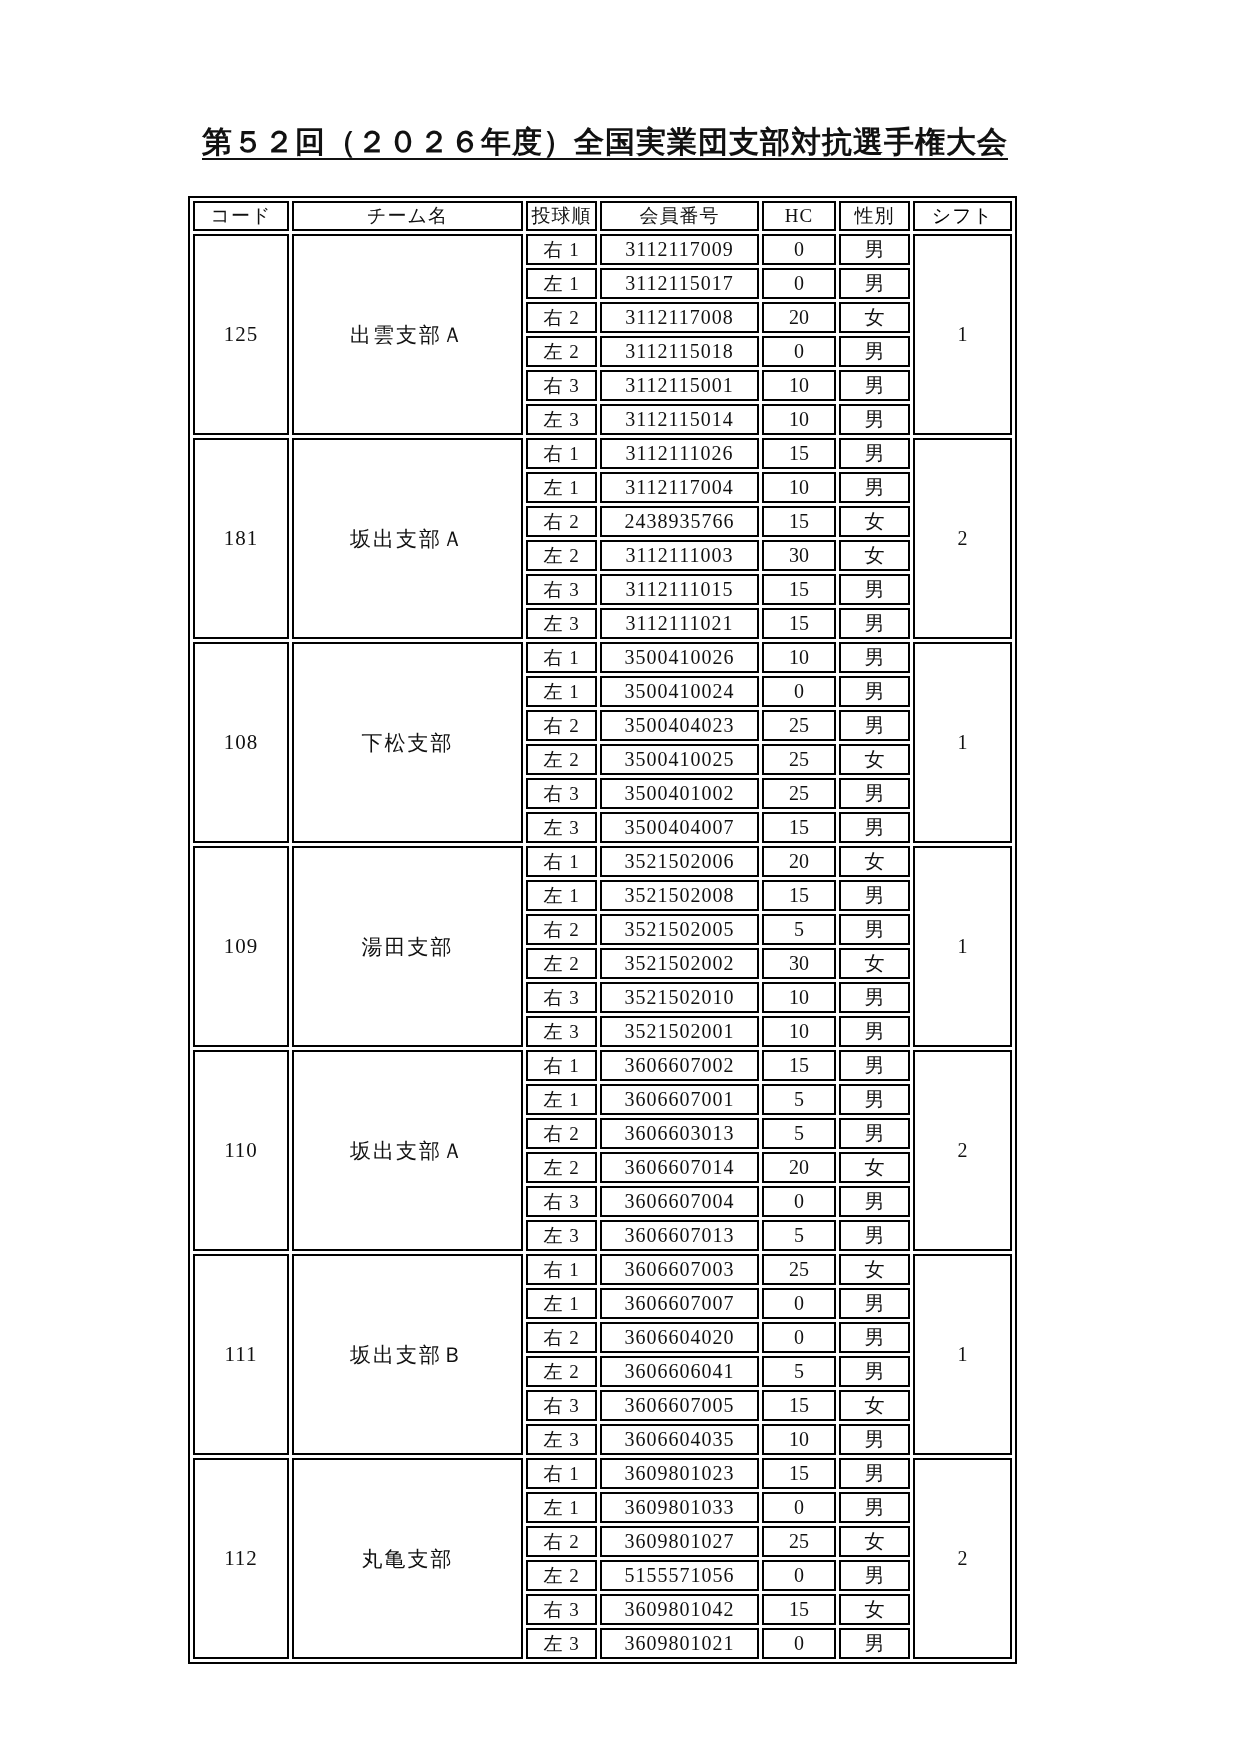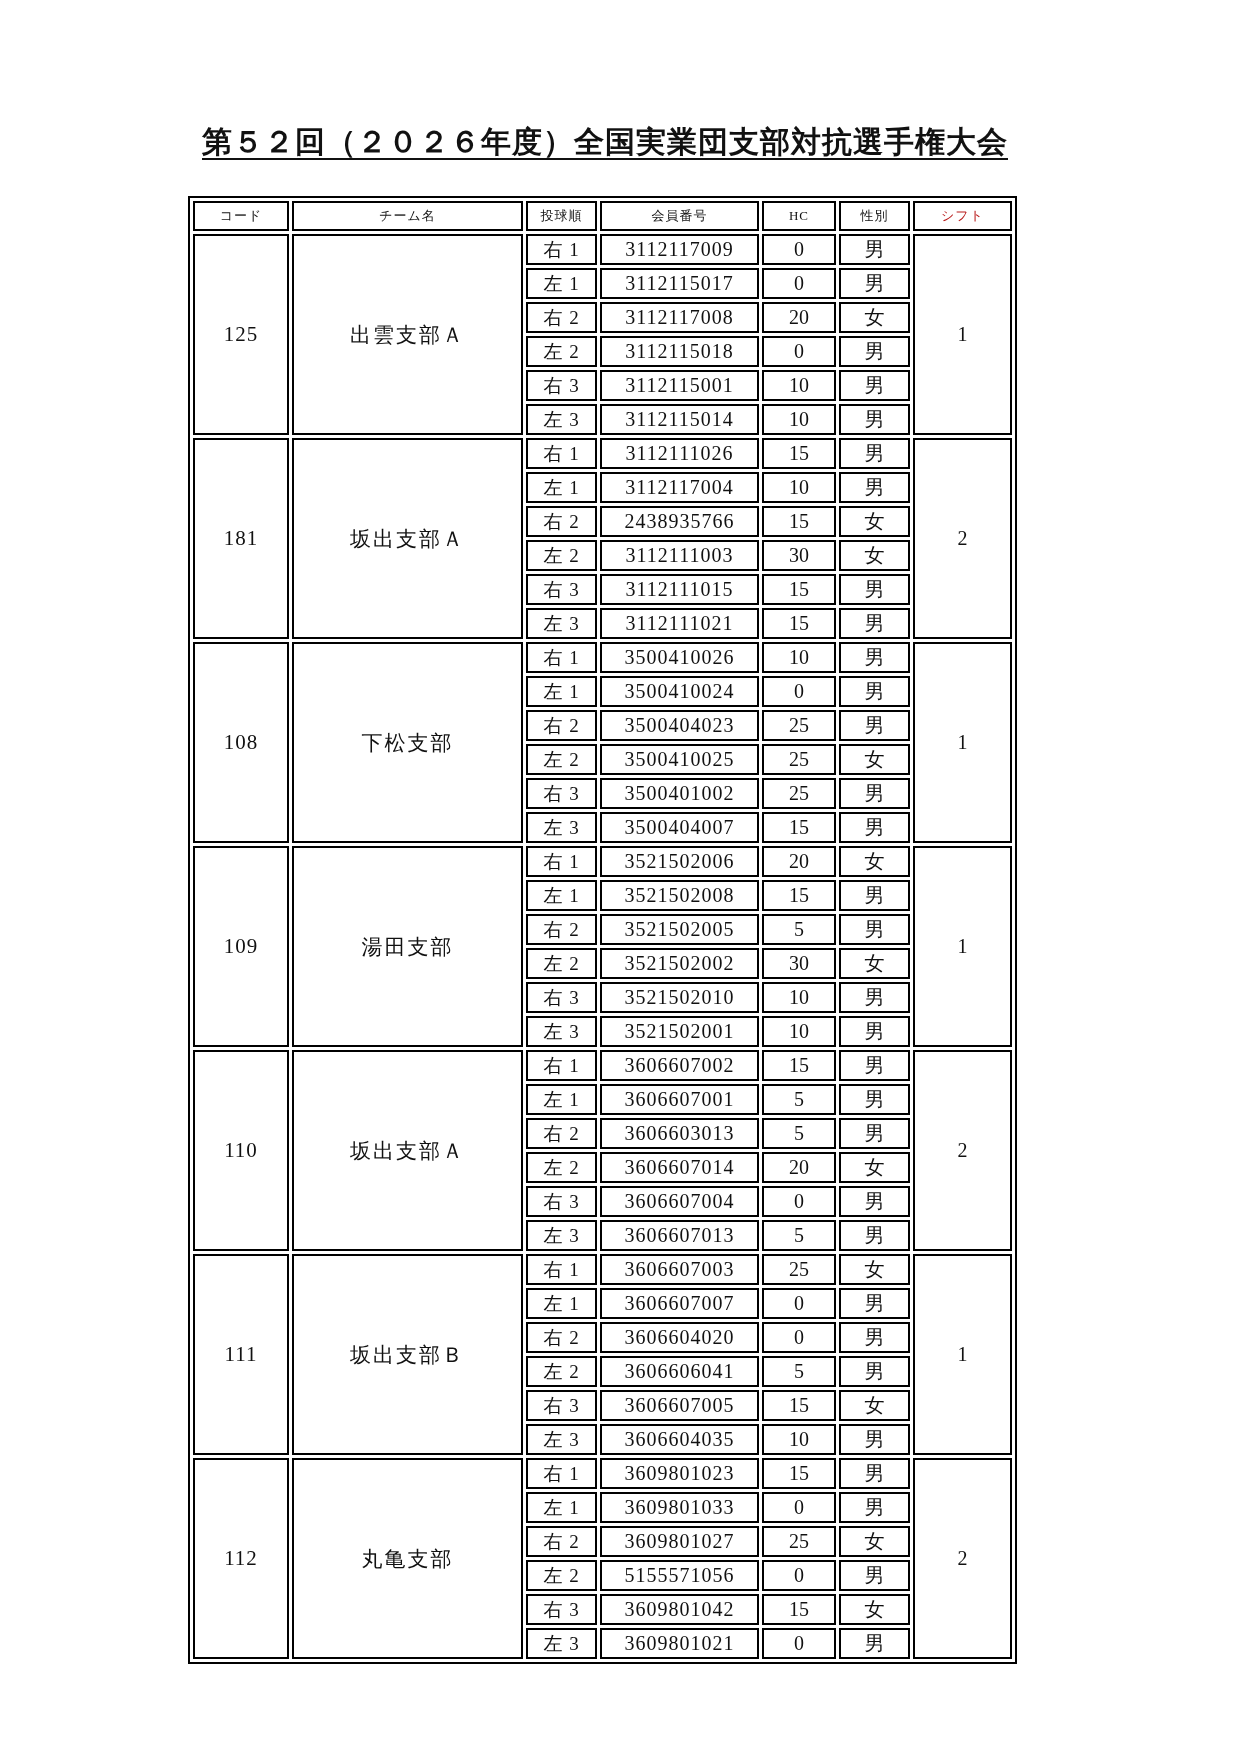--- a/index.html
+++ b/index.html
@@ -43,25 +43,25 @@
     background: #ffffff;
     text-align: center;
     vertical-align: middle;
     height: 26px;
     padding: 0;
     overflow: hidden;
     white-space: nowrap;
   }
   table.roster th {
     font-weight: normal;
-    font-size: 13px;
+    font-size: 19px;
     letter-spacing: 1px;
   }
   th.hdr-order { font-size: 15px; letter-spacing: 0; }
-  th.hdr-shift { font-size: 15px; letter-spacing: 2px; color: #b91c1c; font-family: Liberation Mono, monospace; }
+  th.hdr-shift { font-size: 15px; letter-spacing: 2px; color: #000000; font-family: Liberation Mono, monospace; }
   th.hdr-hc   { font-size: 18px; }
   td.code   { font-size: 21px; letter-spacing: 1px; }
   td.team   { font-size: 21px; letter-spacing: 2px; }
   td.order  { font-size: 19px; letter-spacing: 1px; }
   td.member { font-size: 20px; letter-spacing: 1px; }
   td.hc     { font-size: 20px; }
   td.gender { font-size: 20px; }
   td.shift  { font-size: 20px; }
 </style>
 </head>

